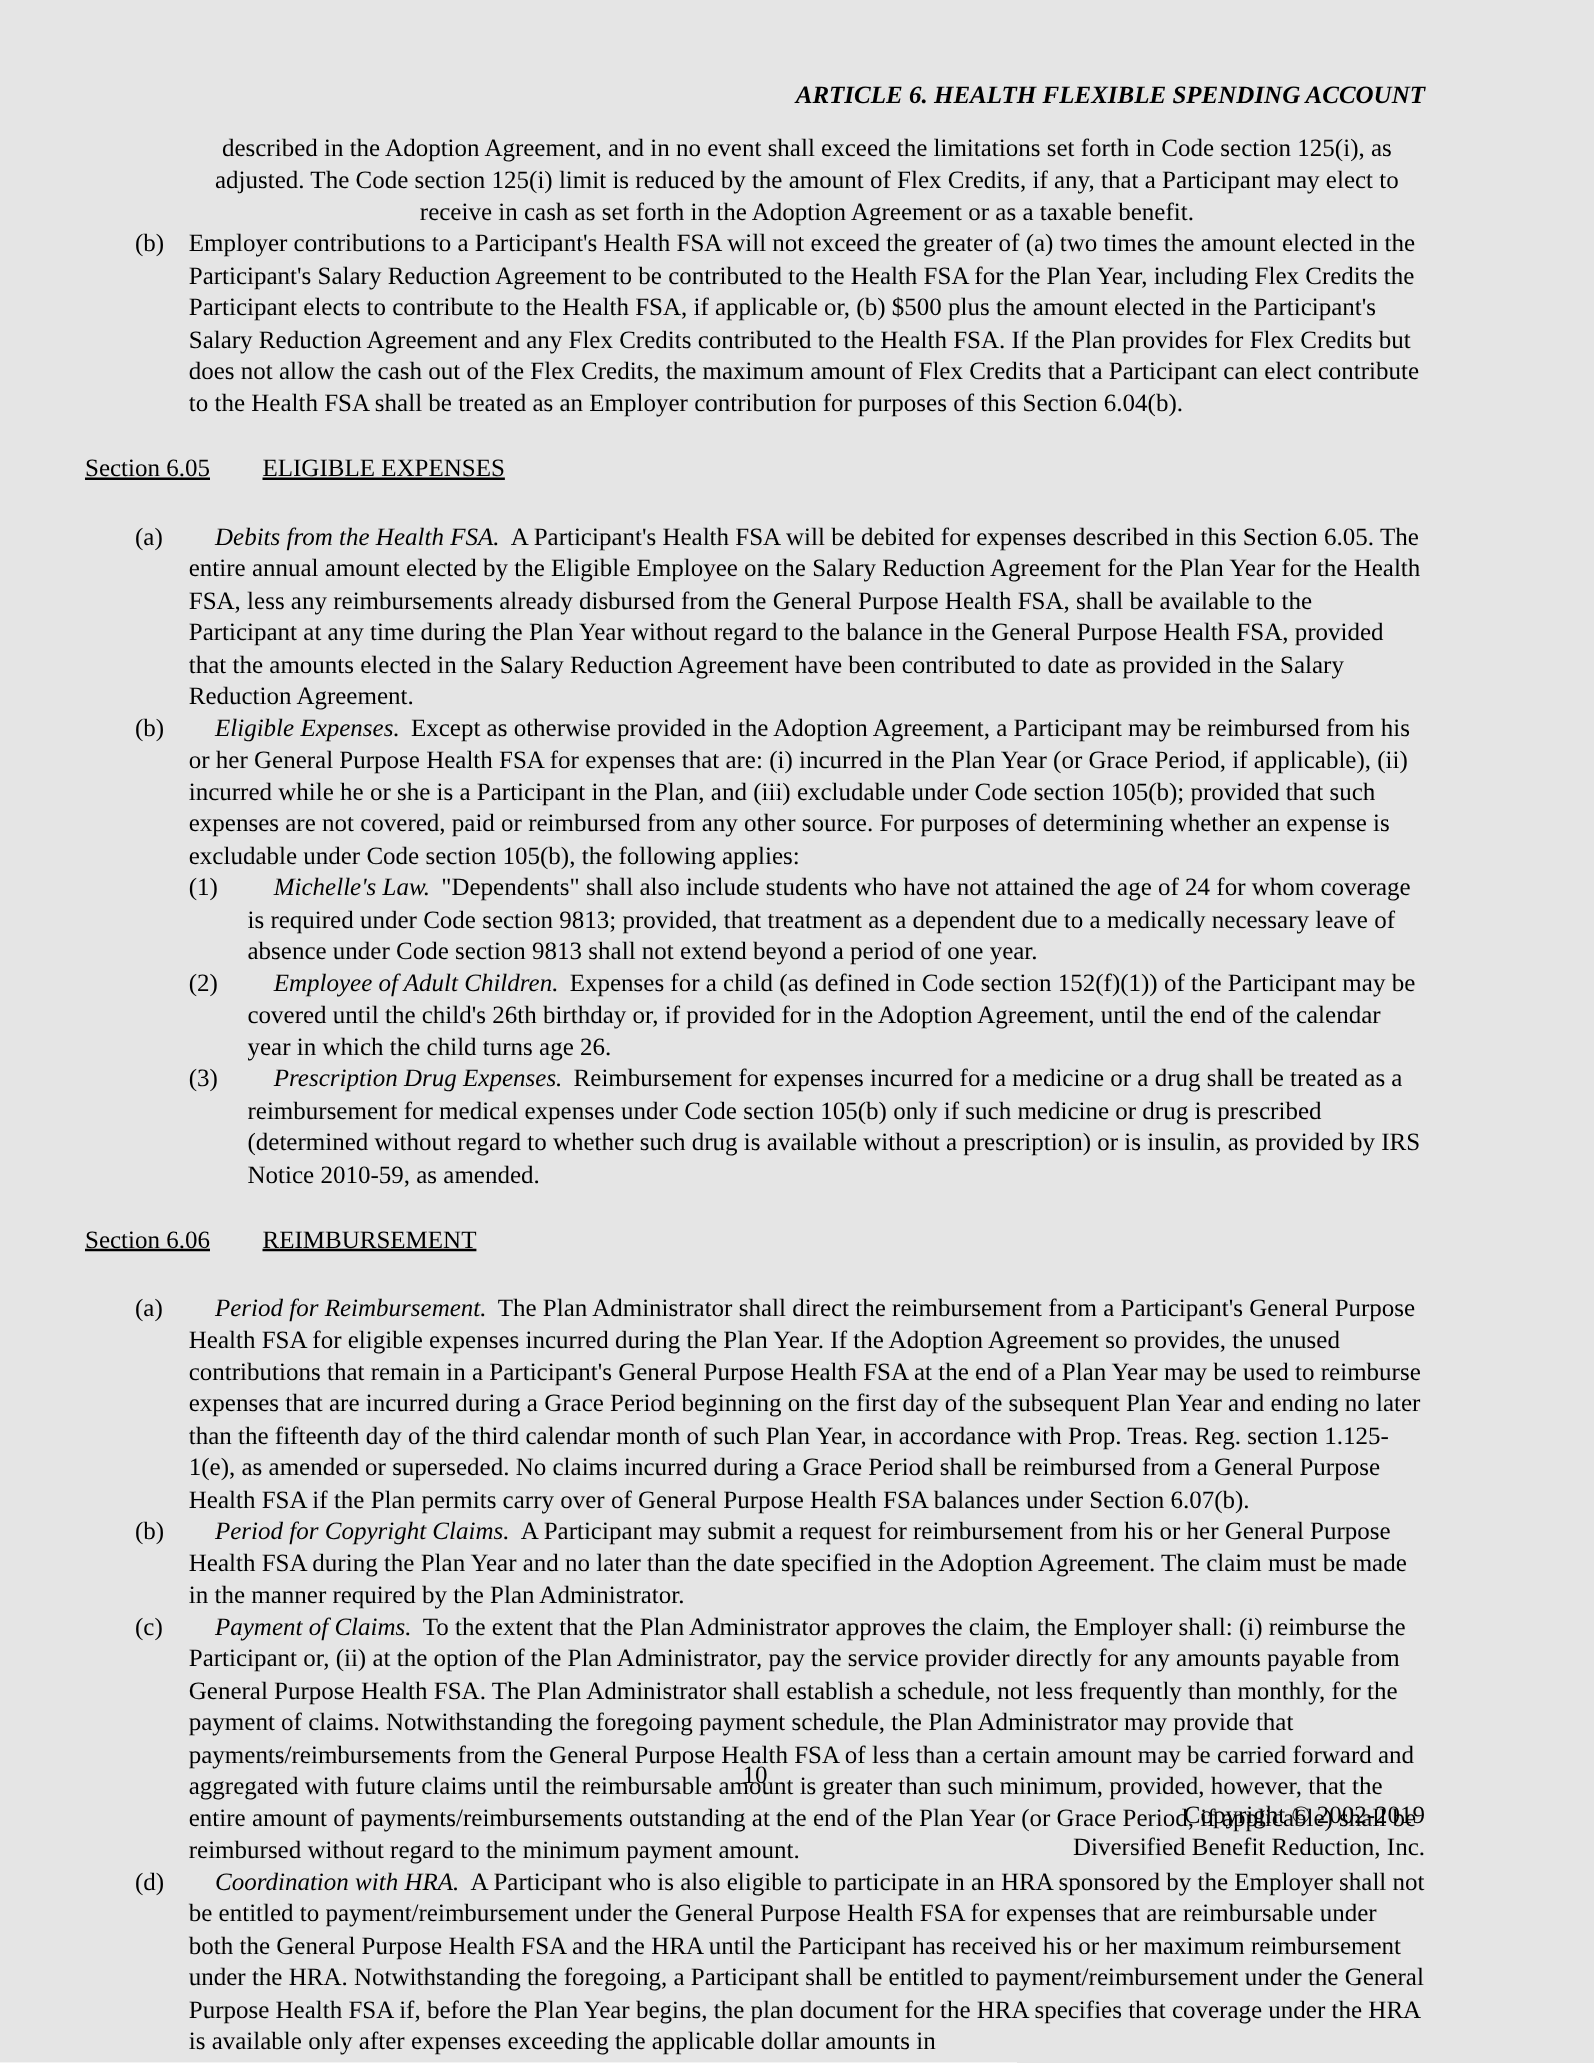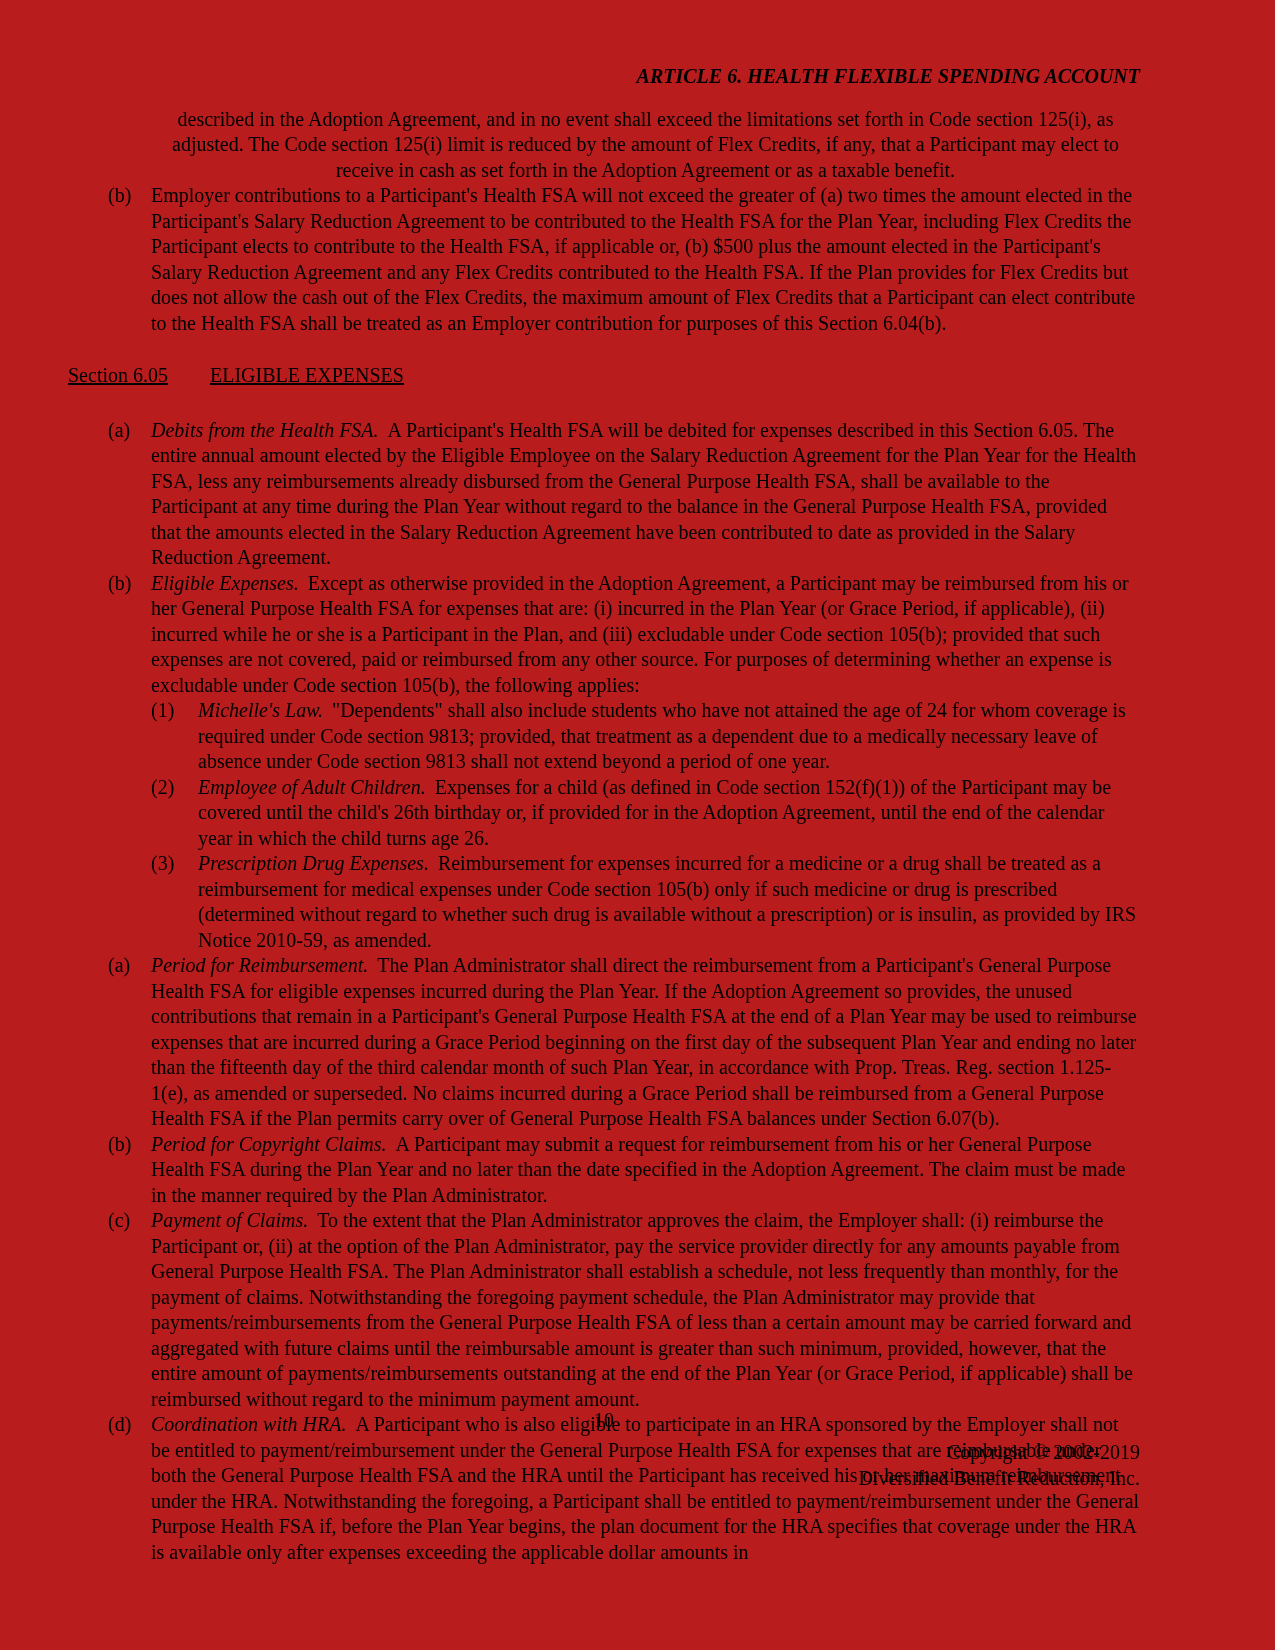--- a/index.html
+++ b/index.html
@@ -1,21 +1,21 @@
 <!DOCTYPE html>
 <html><head>
 <meta charset="utf-8">
 <style>
   * { margin: 0; padding: 0; box-sizing: border-box; }
   html, body { background: #ffffff; }
   .page {
     position: relative;
     width: 1275px;
     height: 1650px;
-    background: #b91c1c;
+    background: #e5e5e5;
     color: #000000;
     font-family: "Liberation Serif", "DejaVu Serif", serif;
     font-size: 20px;
     line-height: 25.5px;
     overflow: hidden;
   }
   .content {
     position: absolute;
     top: 64px;
     left: 68px;
@@ -26,21 +26,21 @@
     font-weight: bold;
     font-style: italic;
     margin-bottom: 17px;
   }
   .para { text-align: left; }
   .p-cont { padding-left: 83px; text-align: center; }
   .l1 { position: relative; padding-left: 83px; }
   .l1 > .marker { position: absolute; left: 40px; }
   .l2 { position: relative; padding-left: 130px; }
   .l2 > .marker { position: absolute; left: 83px; }
-  .lead { font-style: italic; margin-right: 0.45em; }
+  .lead { font-style: italic; margin-right: 0.45em; margin-left: 21px; }
   .sec-head { margin-top: 27px; margin-bottom: 29px; }
   .sec-num-box { display: inline-block; width: 142px; }
   .u { text-decoration: underline; margin-top: 44px; }
   .footer {
     position: absolute;
     top: 1408px;
     left: 68px;
     width: 1072px;
   }
   .page-num {
@@ -90,20 +90,23 @@
     <div class="para l2">
       <span class="marker">(2)</span>
       <span class="lead">Employee of Adult Children.</span><span>Expenses for a child (as defined in Code section 152(f)(1)) of the Participant may be covered until the child's 26th birthday or, if provided for in the Adoption Agreement, until the end of the calendar year in which the child turns age 26.</span>
     </div>
 
     <div class="para l2">
       <span class="marker">(3)</span>
       <span class="lead">Prescription Drug Expenses.</span><span>Reimbursement for expenses incurred for a medicine or a drug shall be treated as a reimbursement for medical expenses under Code section 105(b) only if such medicine or drug is prescribed (determined without regard to whether such drug is available without a prescription) or is insulin, as provided by IRS Notice 2010-59, as amended.</span>
     </div>
 
+    <div class="sec-head">
+      <span class="sec-num-box"><span class="u">Section 6.06</span></span><span class="u">REIMBURSEMENT</span>
+    </div>
 
     <div class="para l1">
       <span class="marker">(a)</span>
       <span class="lead">Period for Reimbursement.</span><span>The Plan Administrator shall direct the reimbursement from a Participant's General Purpose Health FSA for eligible expenses incurred during the Plan Year. If the Adoption Agreement so provides, the unused contributions that remain in a Participant's General Purpose Health FSA at the end of a Plan Year may be used to reimburse expenses that are incurred during a Grace Period beginning on the first day of the subsequent Plan Year and ending no later than the fifteenth day of the third calendar month of such Plan Year, in accordance with Prop. Treas. Reg. section 1.125-1(e), as amended or superseded.  No claims incurred during a Grace Period shall be reimbursed from a General Purpose Health FSA if the Plan permits carry over of General Purpose Health FSA balances under Section 6.07(b).</span>
     </div>
 
     <div class="para l1">
       <span class="marker">(b)</span>
       <span class="lead">Period for Copyright Claims.</span><span>A Participant may submit a request for reimbursement from his or her General Purpose Health FSA during the Plan Year and no later than the date specified in the Adoption Agreement. The claim must be made in the manner required by the Plan Administrator.</span>
     </div>

